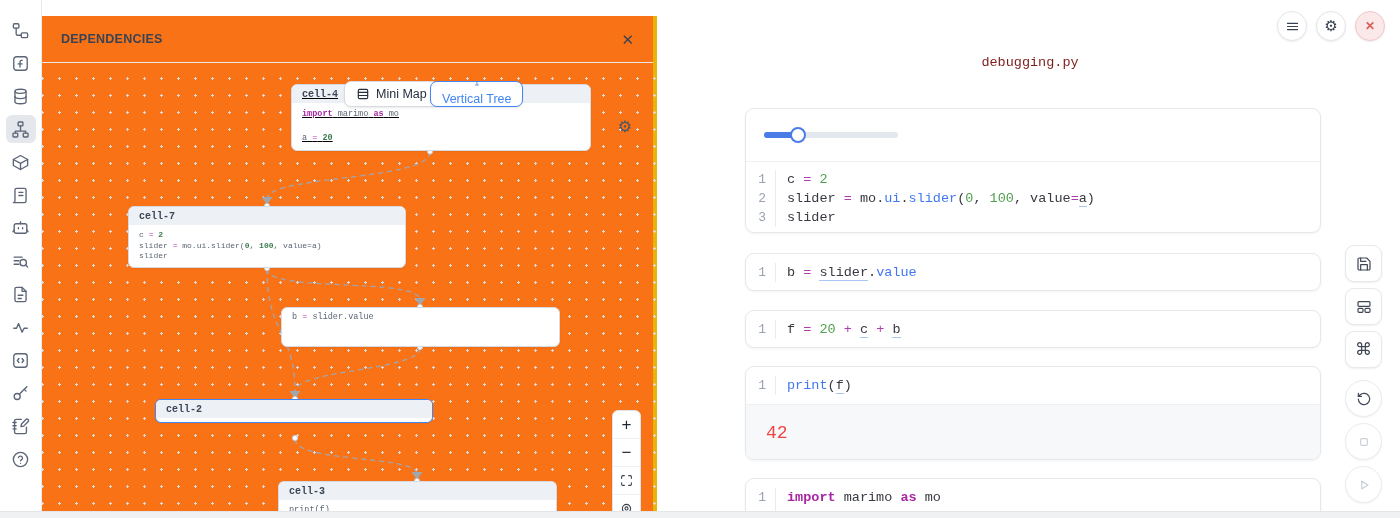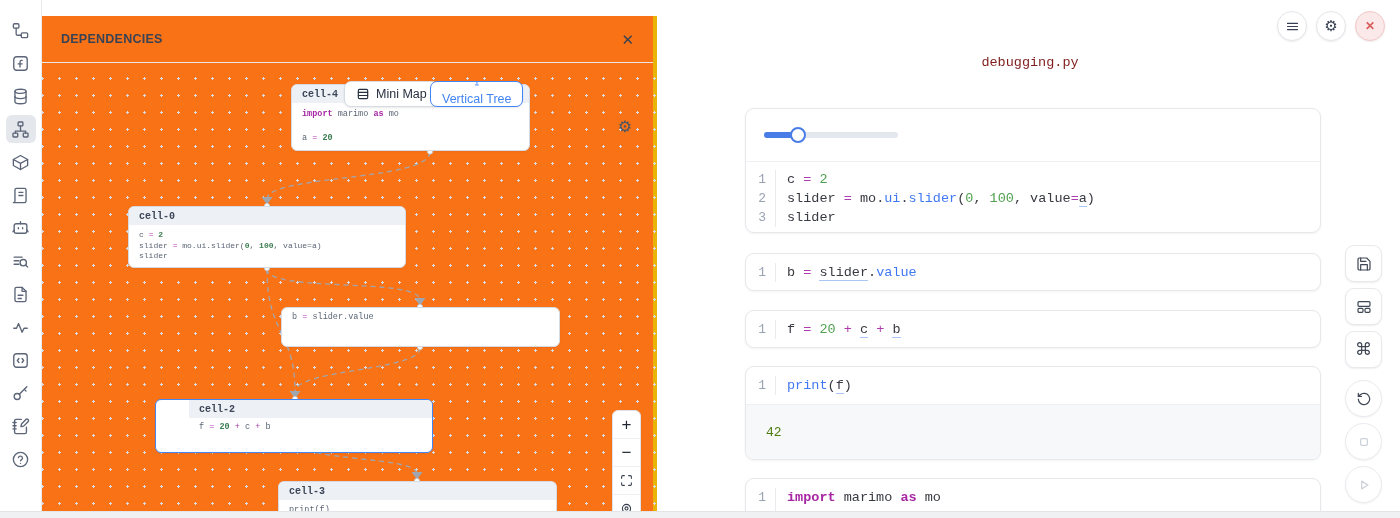--- a/index.html
+++ b/index.html
@@ -85,21 +85,21 @@
     box-shadow:0 1px 3px rgba(0,0,0,.05); overflow:hidden; }
   .cell-output { display:flex; align-items:center; padding:0 18px; }
   .cell-divider { border-top:1px solid #eef0f3; }
   .code-block { padding:8px 0; }
   .code-row { display:flex; height:19px; line-height:19px;
     font-family:"Liberation Mono", monospace; font-size:13.5px; }
   .code-gut { width:30px; flex:none; text-align:right; padding-right:9px; color:#9aa3b2;
     font-size:13px; border-right:1px solid #e9ebef; }
   .code-line { padding-left:11px; white-space:pre; }
   .result-area { background:#f7f8f9; display:flex; align-items:center; padding:0 20px;
-    font-family:"Liberation Mono", monospace; font-size:13px; color:#4d7c0f; }
+    font-family:"Liberation Mono", monospace; font-size:18px; color:#ef4444; }
 
   
   .mo-slider { position:relative; width:134px; height:16px; cursor:pointer; }
   .mo-slider .track { position:absolute; top:5px; left:0; width:134px; height:6px;
     border-radius:3px; background:#e3e7ee; }
   .mo-slider .fill { position:absolute; top:5px; left:0; width:34px; height:6px;
     border-radius:3px; background:#4a7ce8; }
   .mo-slider .thumb { position:absolute; top:0; left:26px; width:16px; height:16px;
     border-radius:50%; background:#fff; border:2px solid #4a7ce8; }
 
@@ -246,45 +246,45 @@
           <circle cx="225" cy="143" r="2.6"></circle>
           <circle cx="225" cy="205" r="2.6"></circle>
           <circle cx="378" cy="244" r="2.6"></circle>
           <circle cx="378" cy="284" r="2.6"></circle>
           <circle cx="253" cy="336" r="2.6"></circle>
           <circle cx="253" cy="375" r="2.6"></circle>
           <circle cx="375" cy="418" r="2.6"></circle>
         </g>
       </svg>
 
-      <div class="gnode" style="left:249px;top:21px;width:239px;height:67px;">
+      <div class="gnode" style="left:249px;top:21px;width:300px;height:67px;text-decoration:underline;">
         <div class="gnode-header">cell-4</div>
         <div class="gnode-body">
           <div class="node-line"><span class="tk-k">import</span><span class="tk-p"> </span><span class="tk-p">marimo</span><span class="tk-p"> </span><span class="tk-k">as</span><span class="tk-p"> </span><span class="tk-p">mo</span></div>
           <div class="node-line"></div>
           <div class="node-line"><span class="tk-p">a</span><span class="tk-p"> </span><span class="tk-o">=</span><span class="tk-p"> </span><span class="tk-n">20</span></div>
         </div>
       </div>
 
       <div class="gnode" style="left:86px;top:143px;width:278px;height:62px;">
-        <div class="gnode-header">cell-0</div>
+        <div class="gnode-header">cell-7</div>
         <div class="gnode-body" style="font-size:8px;">
           <div class="node-line" style="height:10.5px;line-height:10.5px;"><span class="tk-p">c</span><span class="tk-p"> </span><span class="tk-o">=</span><span class="tk-p"> </span><span class="tk-n">2</span></div>
           <div class="node-line" style="height:10.5px;line-height:10.5px;"><span class="tk-p">slider</span><span class="tk-p"> </span><span class="tk-o">=</span><span class="tk-p"> </span><span class="tk-p">mo.ui.slider(</span><span class="tk-n">0</span><span class="tk-p">, </span><span class="tk-n">100</span><span class="tk-p">, value=a)</span></div>
           <div class="node-line" style="height:10.5px;line-height:10.5px;"><span class="tk-p">slider</span></div>
         </div>
       </div>
 
       <div class="gnode" style="left:239px;top:244px;width:279px;height:40px;">
         <div class="gnode-body" style="padding-top:3px;">
           <div class="node-line"><span class="tk-p">b</span><span class="tk-p"> </span><span class="tk-o">=</span><span class="tk-p"> </span><span class="tk-p">slider.value</span></div>
         </div>
       </div>
 
-      <div class="gnode selected" style="left:113px;top:336px;width:278px;height:54px;padding-left:33px;">
+      <div class="gnode selected" style="left:113px;top:336px;width:278px;height:24px;">
         <div class="gnode-header">cell-2</div>
         <div class="gnode-body" style="padding-top:3px;">
           <div class="node-line"><span class="tk-p">f</span><span class="tk-p"> </span><span class="tk-o">=</span><span class="tk-p"> </span><span class="tk-n">20</span><span class="tk-p"> </span><span class="tk-o">+</span><span class="tk-p"> </span><span class="tk-p">c</span><span class="tk-p"> </span><span class="tk-o">+</span><span class="tk-p"> </span><span class="tk-p">b</span></div>
         </div>
       </div>
 
       <div class="gnode" style="left:236px;top:418px;width:279px;height:46px;border-bottom:none;border-radius:6px 6px 0 0;">
         <div class="gnode-header">cell-3</div>
         <div class="gnode-body" style="padding-top:4px;">
           <div class="node-line"><span class="tk-p">print(f)</span></div>

